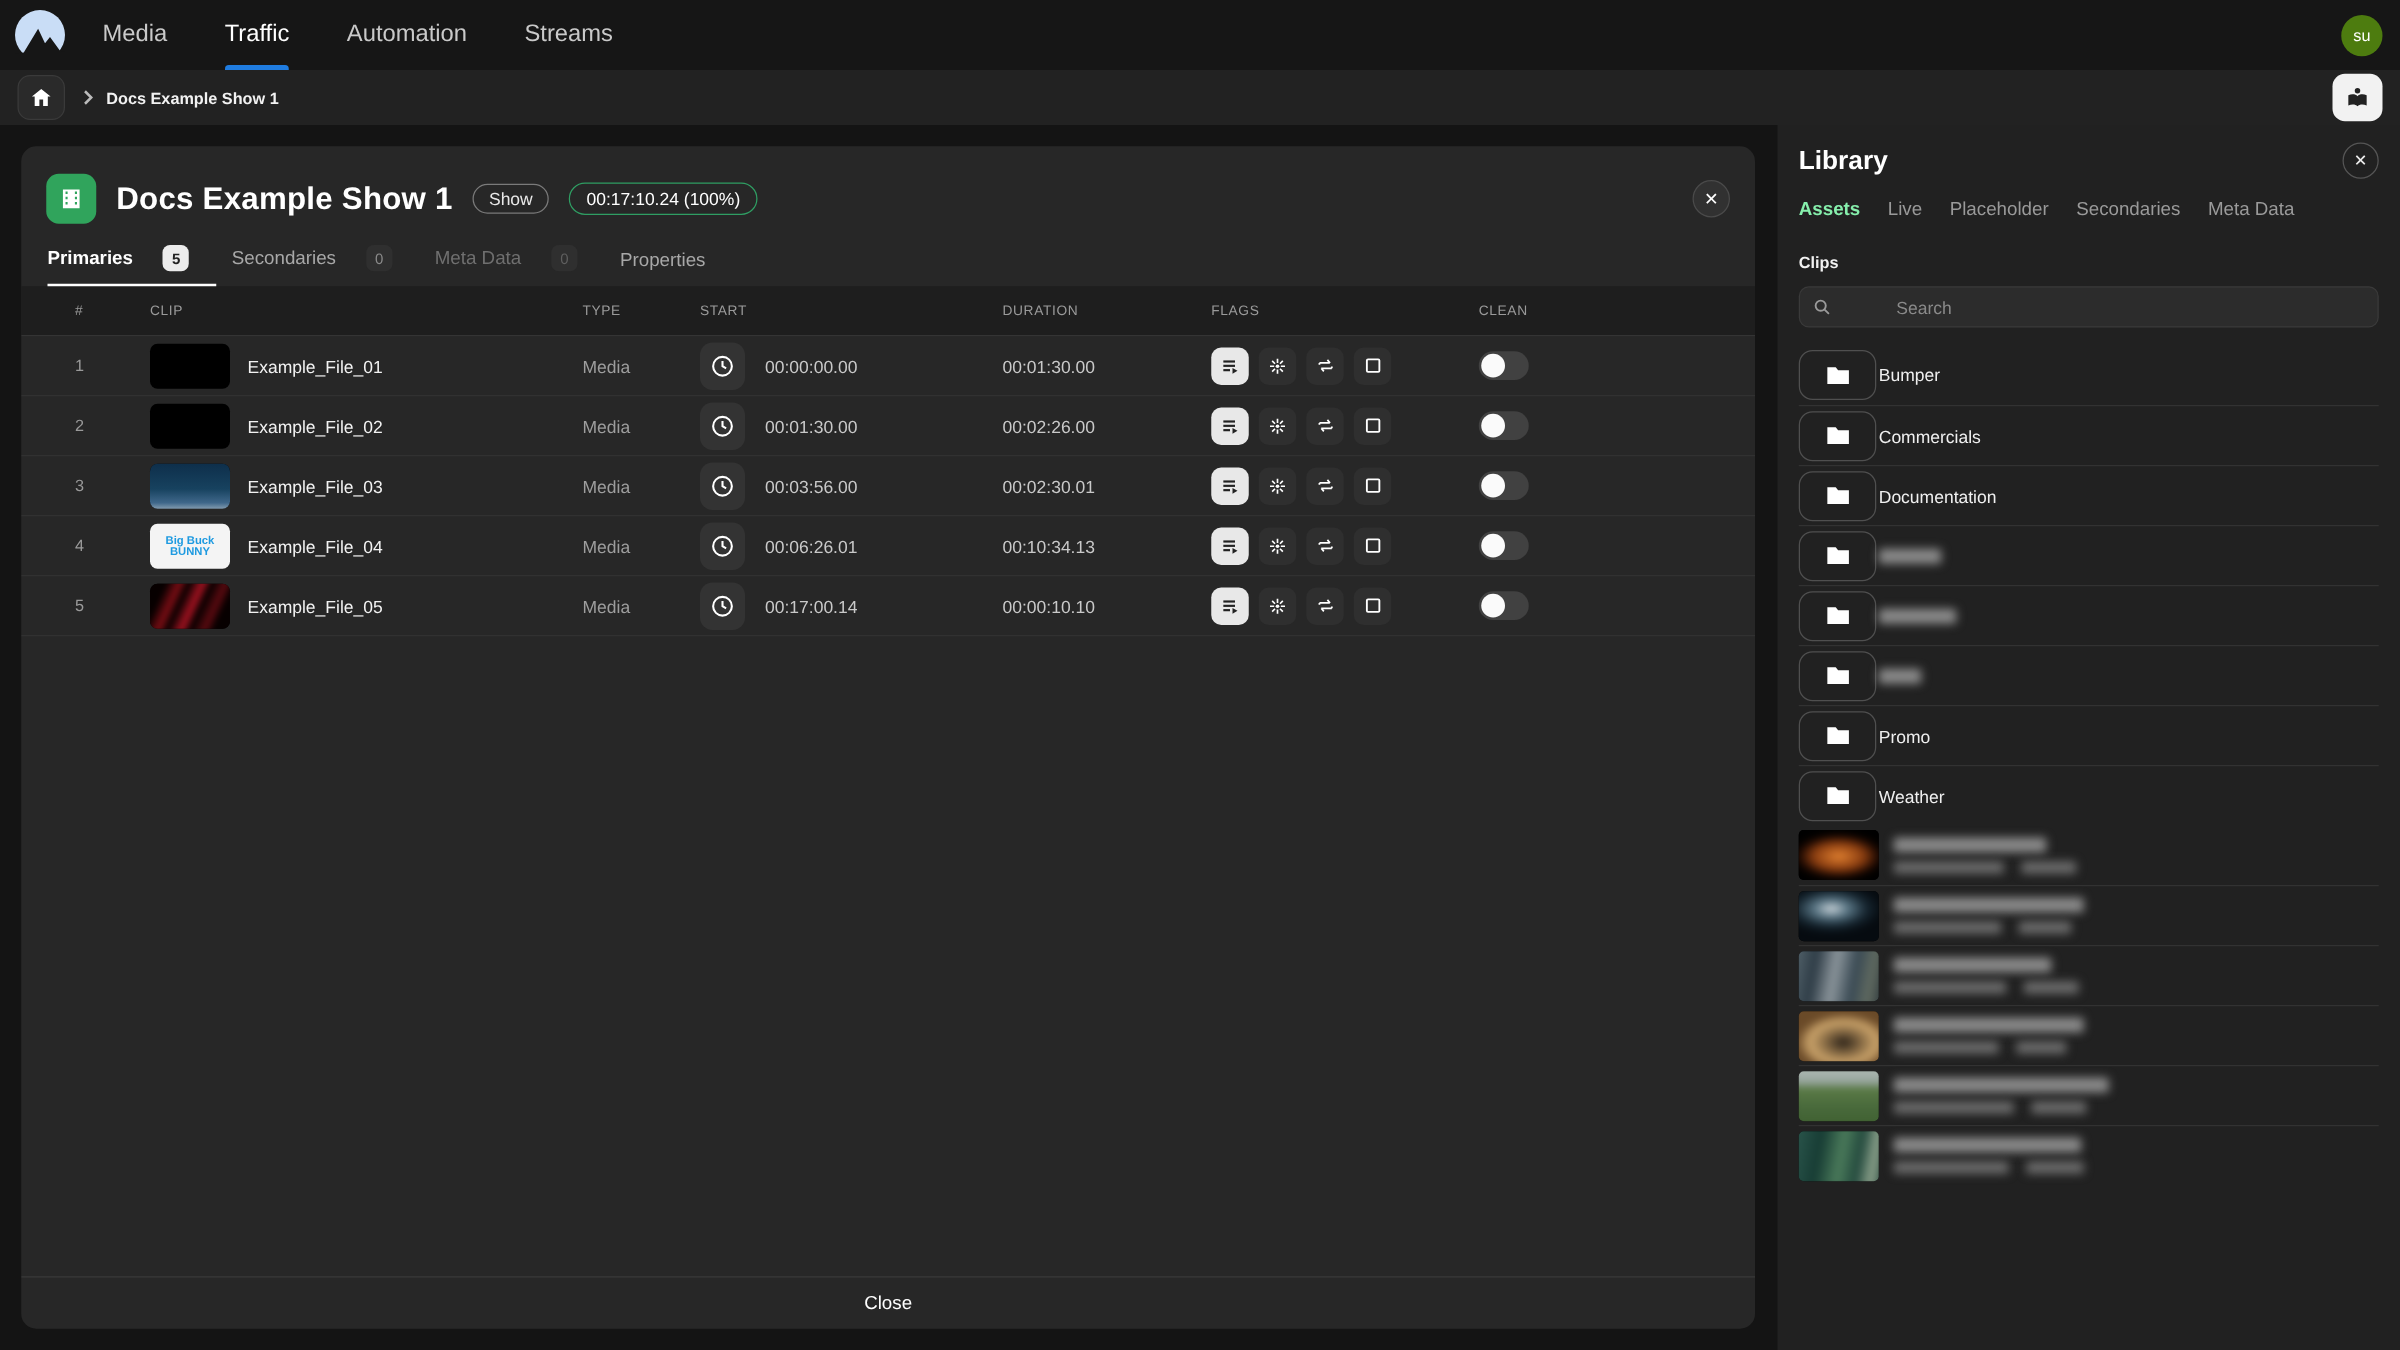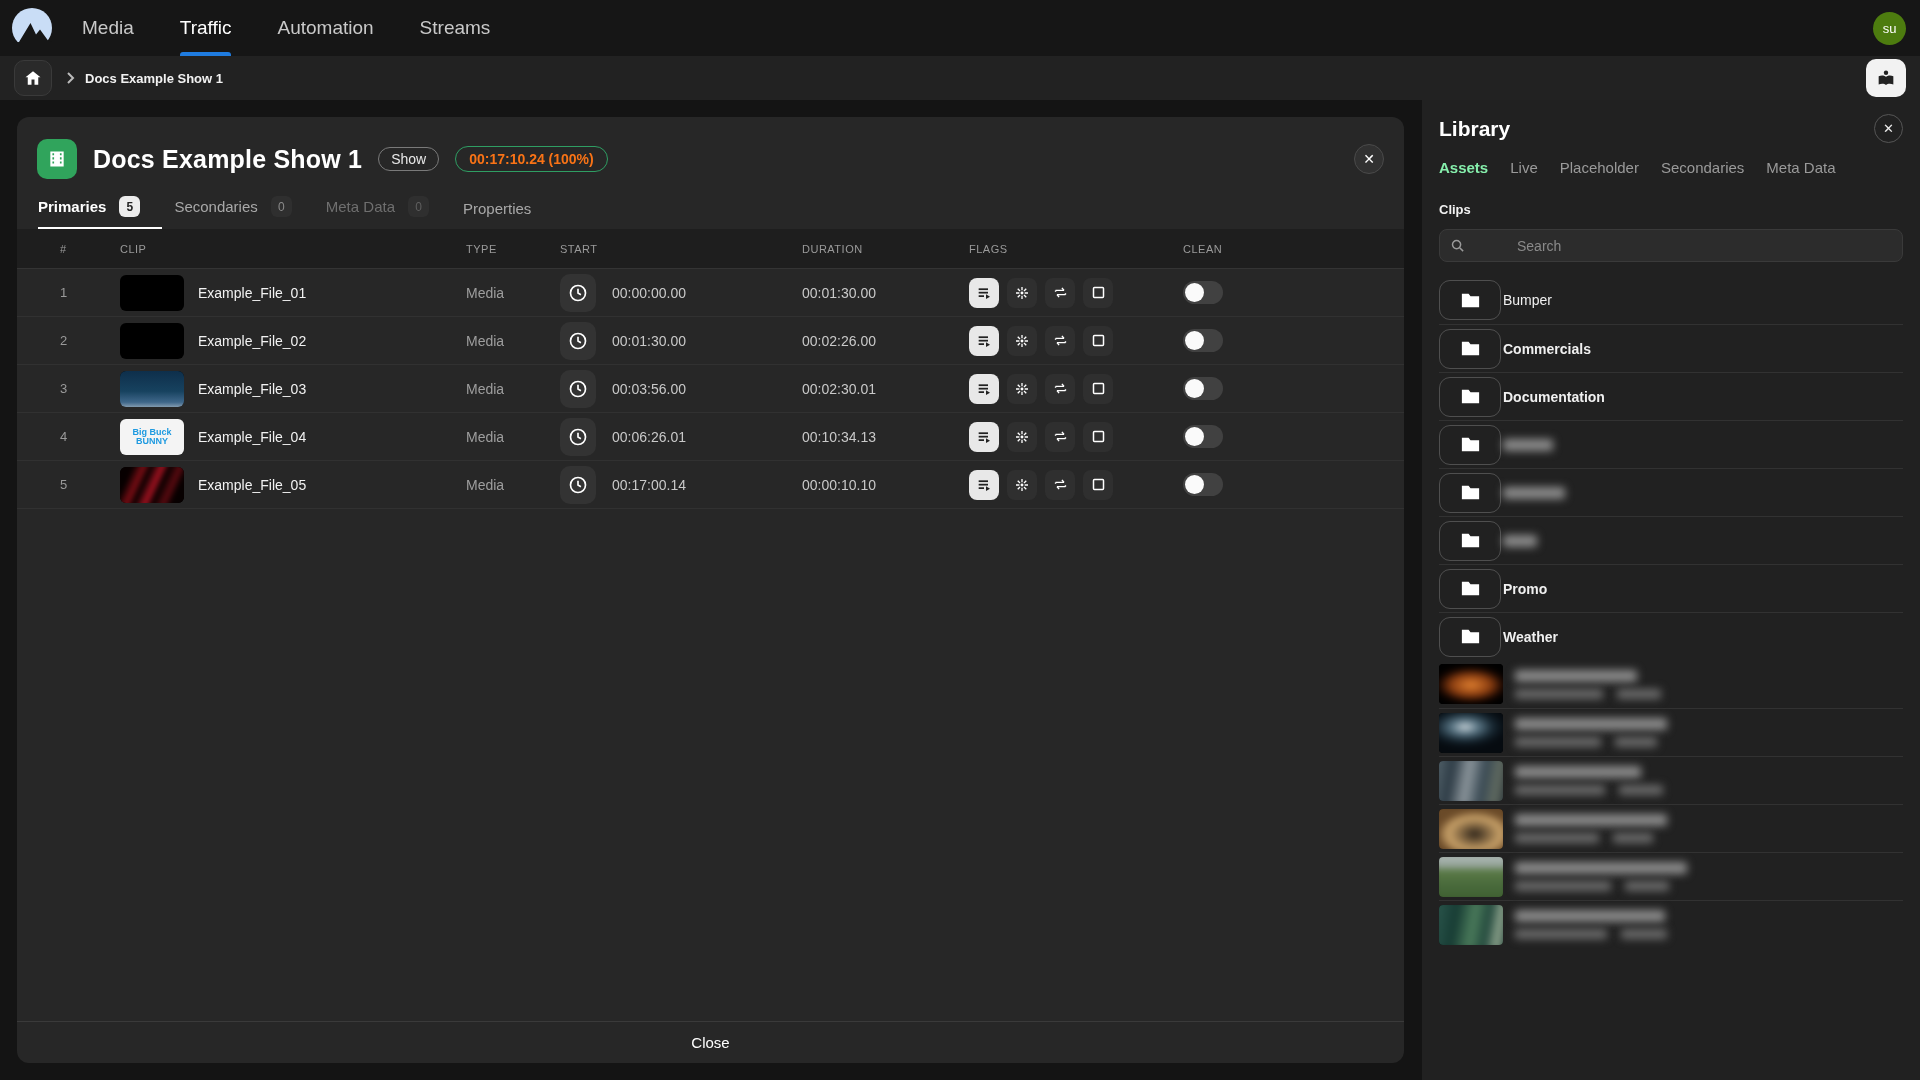--- a/index.html
+++ b/index.html
@@ -35,27 +35,27 @@
 
   
   .modal { position:absolute; left:17px; top:17px; width:1387px; height:946px;
     background:#272727; border-radius:12px; display:flex; flex-direction:column; overflow:hidden; }
   .modal-head { display:flex; align-items:center; padding:22px 20px 6px 20px; gap:16px; }
   .show-icon { width:40px; height:40px; border-radius:10px; background:#30a45c; flex:0 0 auto;
     display:flex; align-items:center; justify-content:center; }
   .modal-title { font-size:25px; color:#fff; letter-spacing:.2px; }
   .pill { border:1px solid #7a7a7a; color:#e8e8e8; border-radius:14px; padding:4px 12px;
     font-size:14px; line-height:1; }
-  .pill.green { border-color:#2f9e63; color:#f97316; padding:5px 13px;font-weight:bold; }
+  .pill.green { border-color:#2f9e63; color:#ffffff; padding:5px 13px; }
   .modal-close { margin-left:auto; width:30px; height:30px; border-radius:50%;
     border:1px solid #4a4a4a; background:#313131; color:#fff; font-size:14px;
     display:flex; align-items:center; justify-content:center; cursor:pointer; }
 
   .tabs-row { display:flex; align-items:flex-end; gap:34px; padding:8px 21px 0 21px; height:44px; }
-  .tab { display:flex; align-items:center; gap:13px; padding-bottom:12px; position:relative;
+  .tab { display:flex; align-items:center; gap:24px; padding-bottom:12px; position:relative;
     font-size:15px; color:#a8a8a8; cursor:pointer; }
   .tab .count { min-width:21px; height:21px; border-radius:6px; background:#2f2f2f; color:#8a8a8a;
     font-size:12px; display:flex; align-items:center; justify-content:center; padding:0 5px; }
   .tab.active { color:#fff; font-weight:bold; }
   .tab.active::after { content:""; position:absolute; left:0; right:-22px; bottom:0; height:2px; background:#fff; }
   .tab.active .count { background:#ececec; color:#222; font-weight:bold; }
   .tab.dim { color:#6f6f6f; }
   .tab.dim .count { color:#5f5f5f; }
 
   .grid-cols { display:grid; grid-template-columns:60px 346px 94px 242px 167px 214px 1fr;
@@ -105,21 +105,21 @@
   .lib-tab.active { color:#86efac; font-weight:bold; }
   .clips-label { margin-top:26px; font-size:13px; font-weight:bold; color:#f2f2f2; }
   .search-box { margin-top:12px; height:33px; border-radius:8px; background:#2c2c2c;
     border:1px solid #3a3a3a; display:flex; align-items:center; padding:0 10px; gap:8px; }
   .search-box input { flex:1; background:transparent; border:none; outline:none; color:#ddd;
     font-size:14px; font-family:inherit;margin-left:44px; }
   .search-box input::placeholder { color:#8a8a8a; }
 
   .lib-list { margin-top:14px; }
   .lib-row { height:48px; display:flex; align-items:center; gap:2px; }
-  .lib-row + .lib-row { border-top:1px solid #323232;font-weight:bold; }
+  .lib-row + .lib-row { border-top:1px solid #323232; }
   .folder-btn { width:62px; height:40px; border-radius:11px; border:1px solid #4f4f4f;
     background:transparent; display:flex; align-items:center; justify-content:center; cursor:pointer; }
   .folder-label { font-size:14px; color:#f0f0f0; }
   .redact { background:#8a8a8a; border-radius:2px; filter:blur(4px); display:inline-block; height:12px; }
   .redact.dim { background:#6a6a6a; height:10px; }
 
   .clip-item { height:48px; display:flex; align-items:center; gap:12px; }
   .clip-item + .clip-item { border-top:1px solid #323232; }
   .clip-thumb { width:64px; height:40px; border-radius:4px; overflow:hidden; position:relative; background:#000; flex:0 0 auto; }
   .clip-thumb .fill { position:absolute; inset:-5px; filter:blur(3px); }

